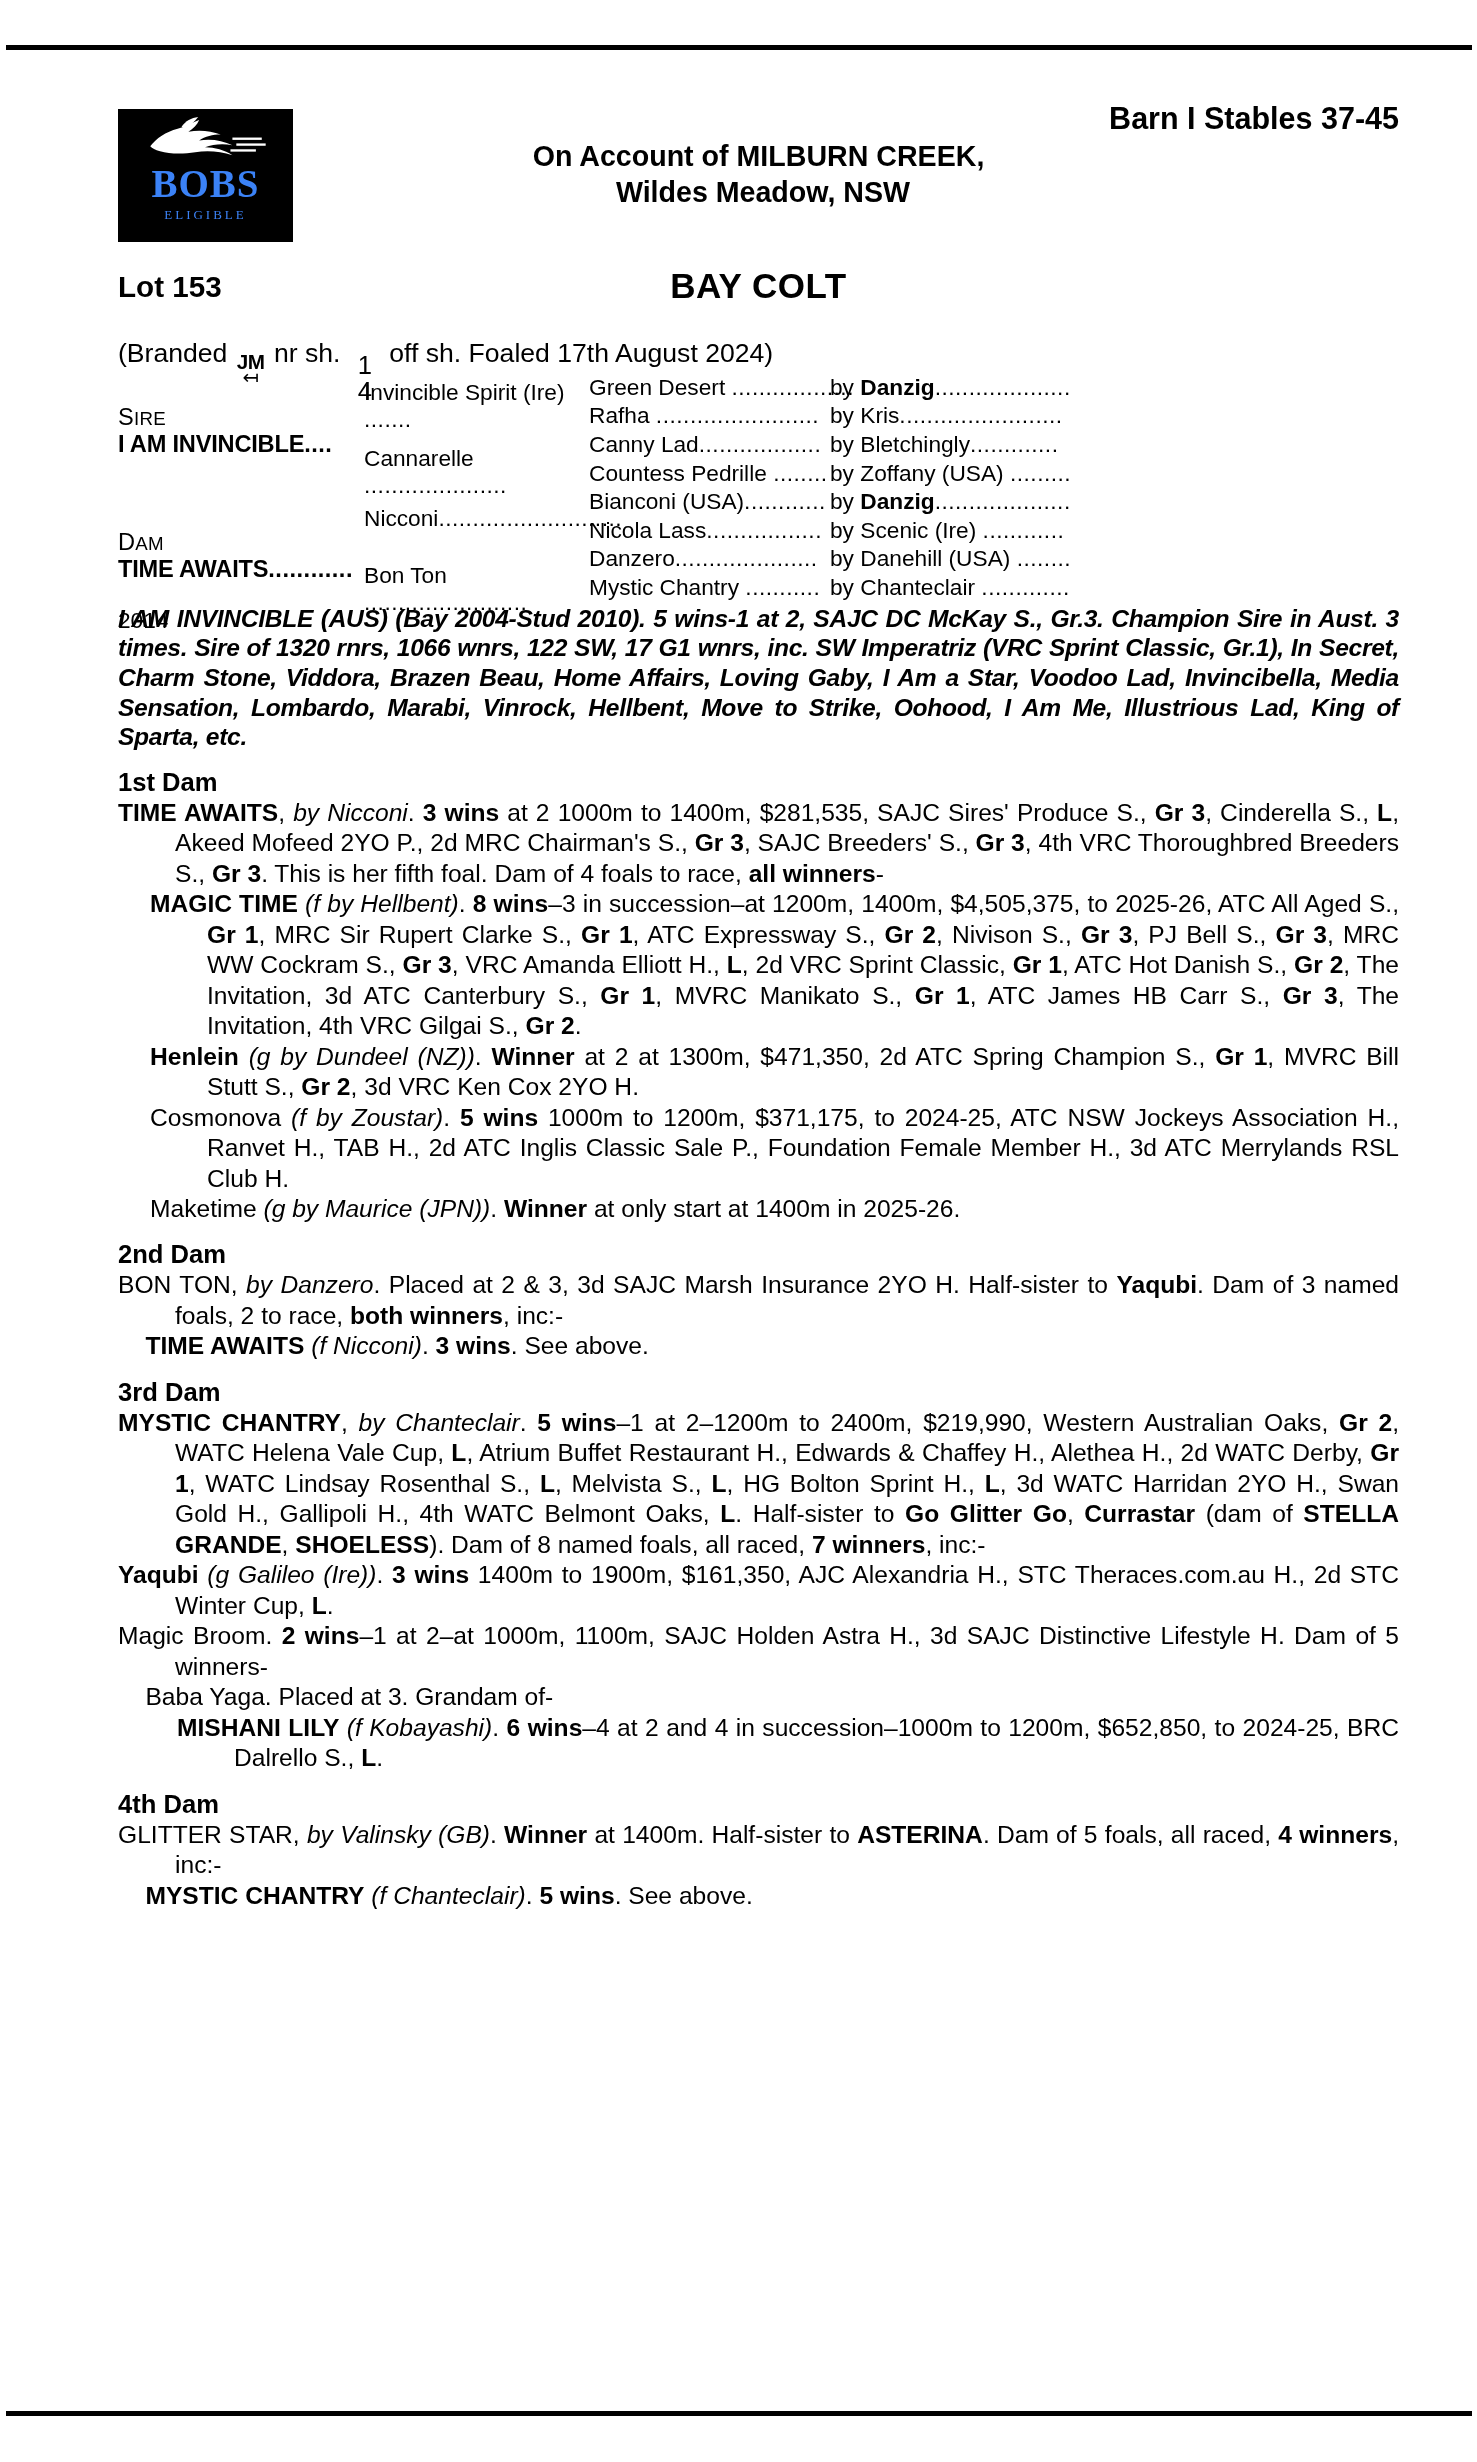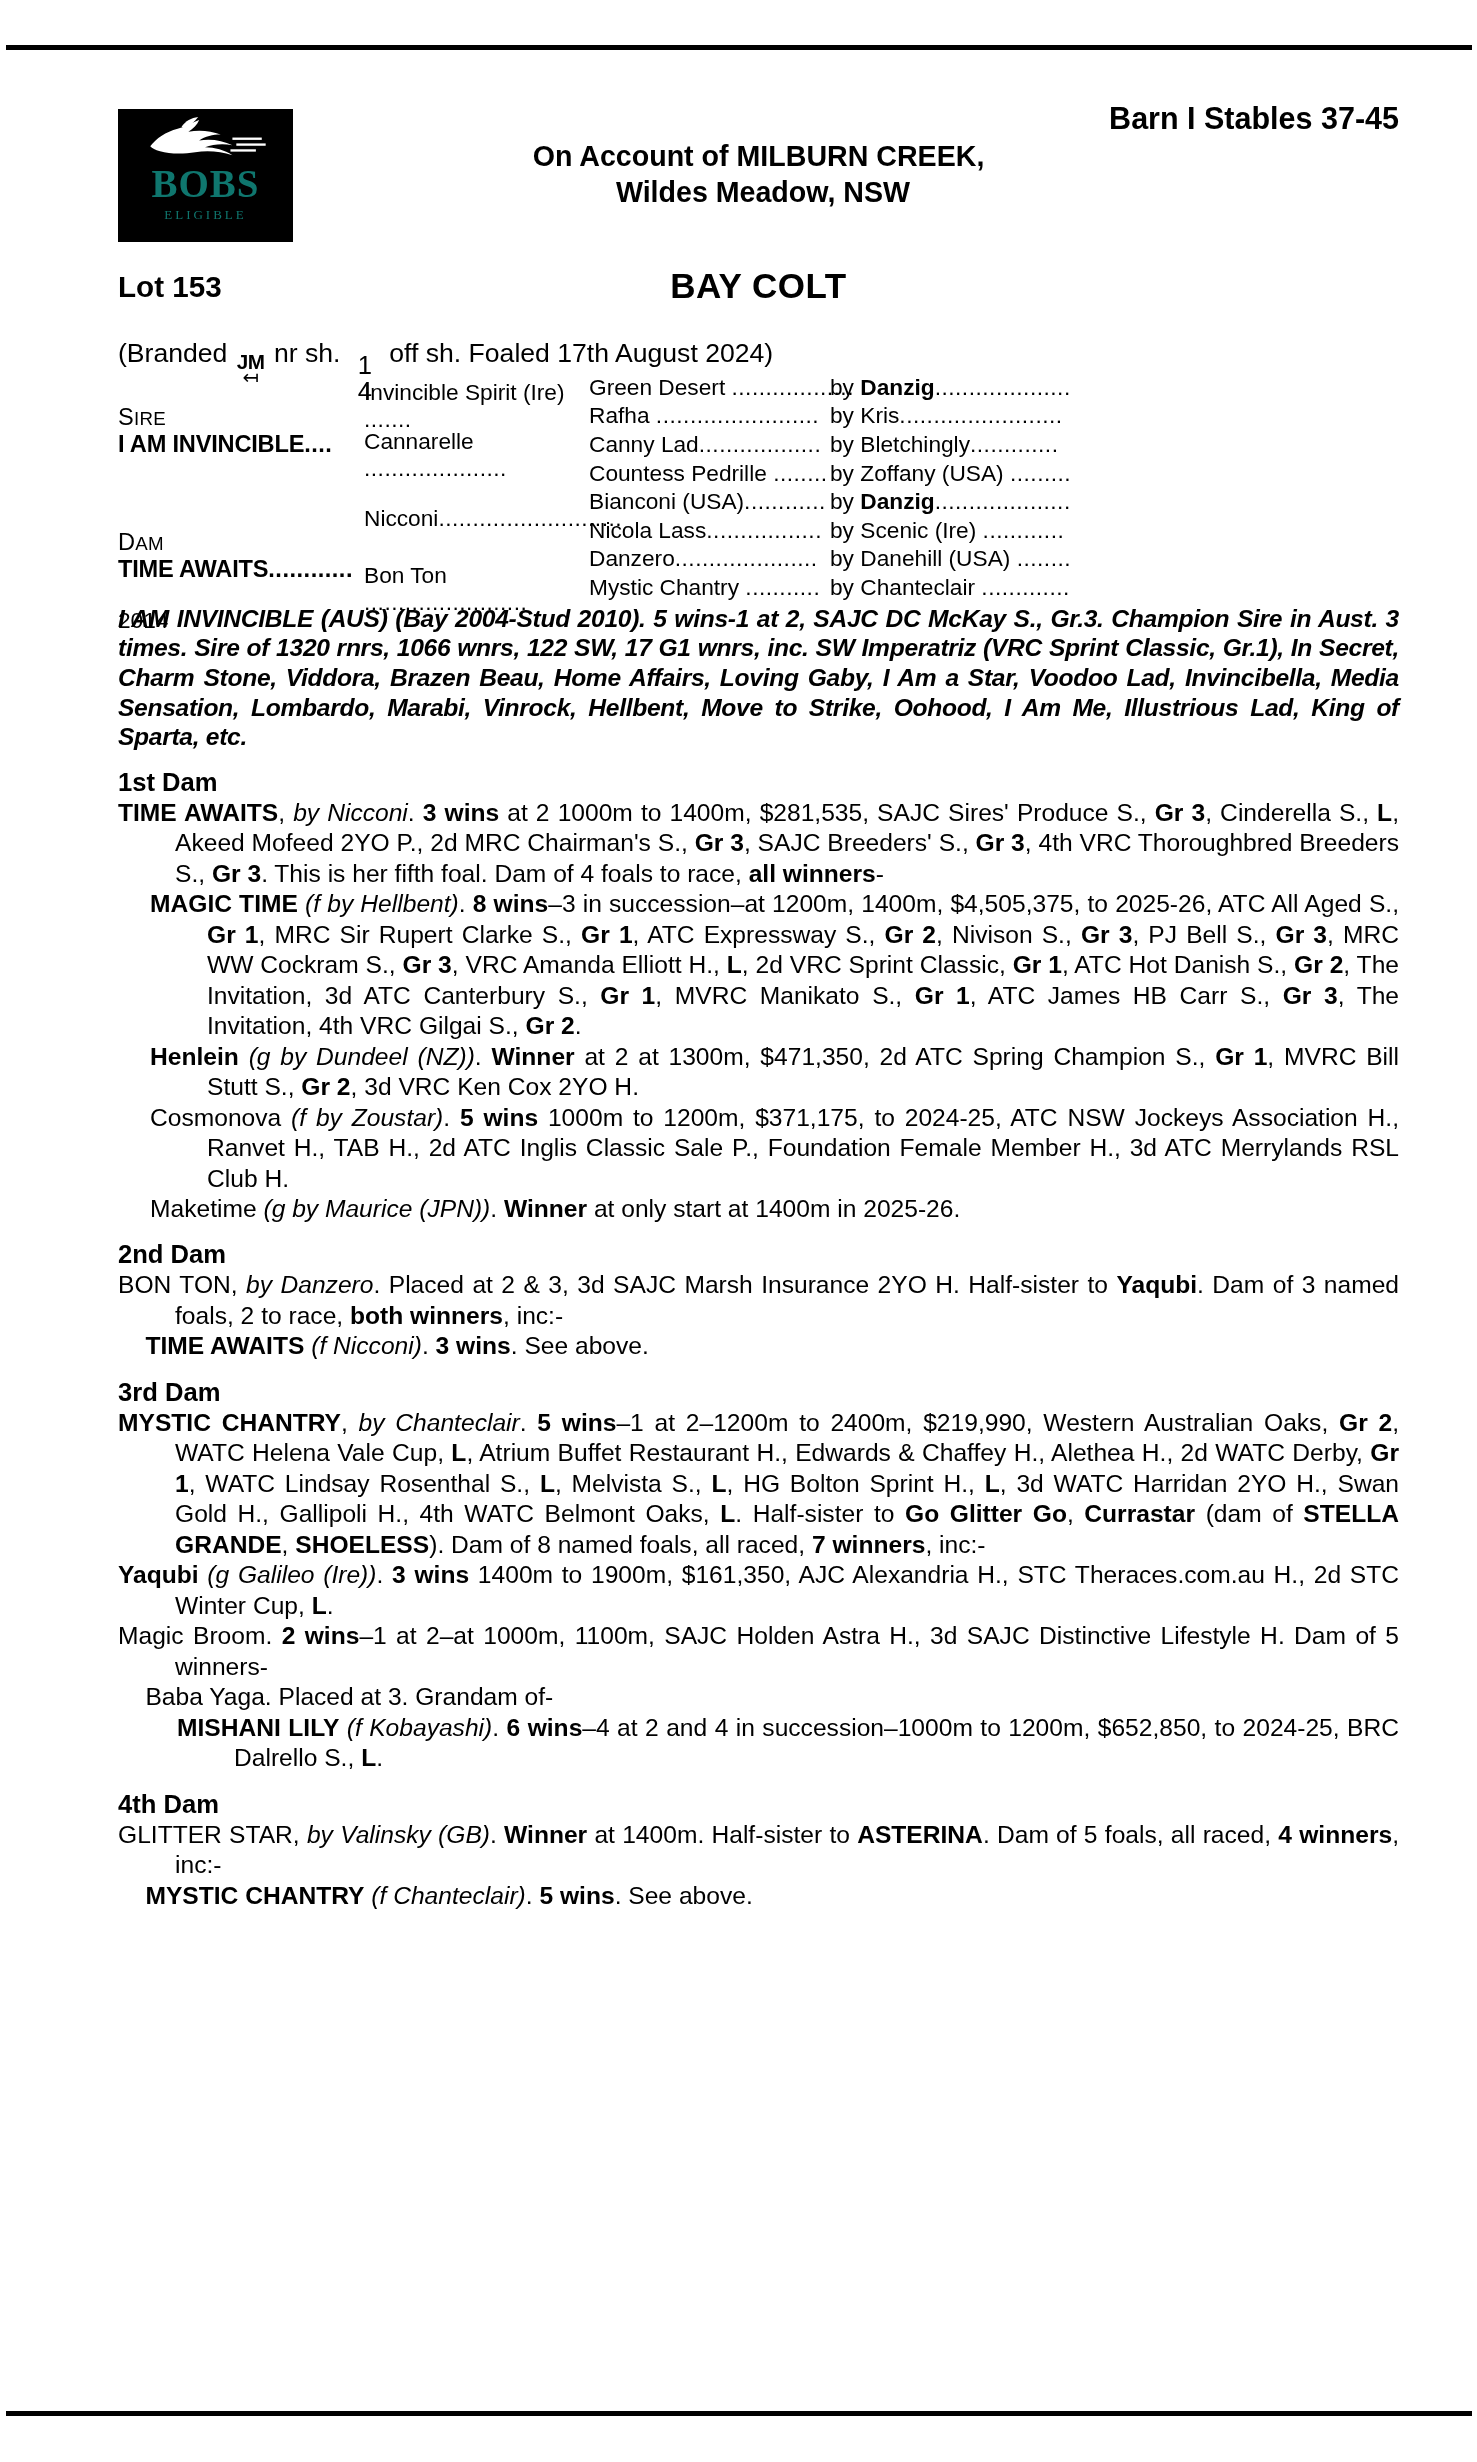--- a/index.html
+++ b/index.html
@@ -47,21 +47,21 @@
     position: relative;
     height: 172px;
   }
   .bobs-logo {
     position: absolute;
     left: 0px;
     top: 14.8px;
     width: 175px;
     height: 133px;
     background: #000;
-    color: #0f766e;
+    color: #3b82f6;
     text-align: center;
     overflow: hidden;
   }
   .bobs-horse {
     margin-top: 6.9px;
     height: 47px;
     display: flex;
     align-items: center;
     justify-content: center;
   }
@@ -199,21 +199,21 @@
   .ped-label .cap { font-size: 23.6px; }
   .ped-name-bold {
     font-weight: 700;
     font-size: 23.6px;
     letter-spacing: -0.2px;
   }
   .dots { letter-spacing: 0.5px; }
   .ped-year { font-size: 22.7px; margin-top: 24px; }
   .b-sire-row { position: absolute; width: 100%; }
   .b1 { top: 9.9px; }
-  .b2 { top: 59px; }
+  .b2 { top: 76px; }
   .b3 { top: 136px; }
   .b4 { top: 193px; }
   .a-sire { position: absolute; top: 35px; width: 100%; }
   .a-dam  { position: absolute; top: 160px; width: 100%; }
   .gp-row { height: 28.6px; line-height: 28.6px; white-space: nowrap; }
   .gp1 { margin-top: 3.9px; }
 
   
   .sire-para {
     font-size: 24.6px;

